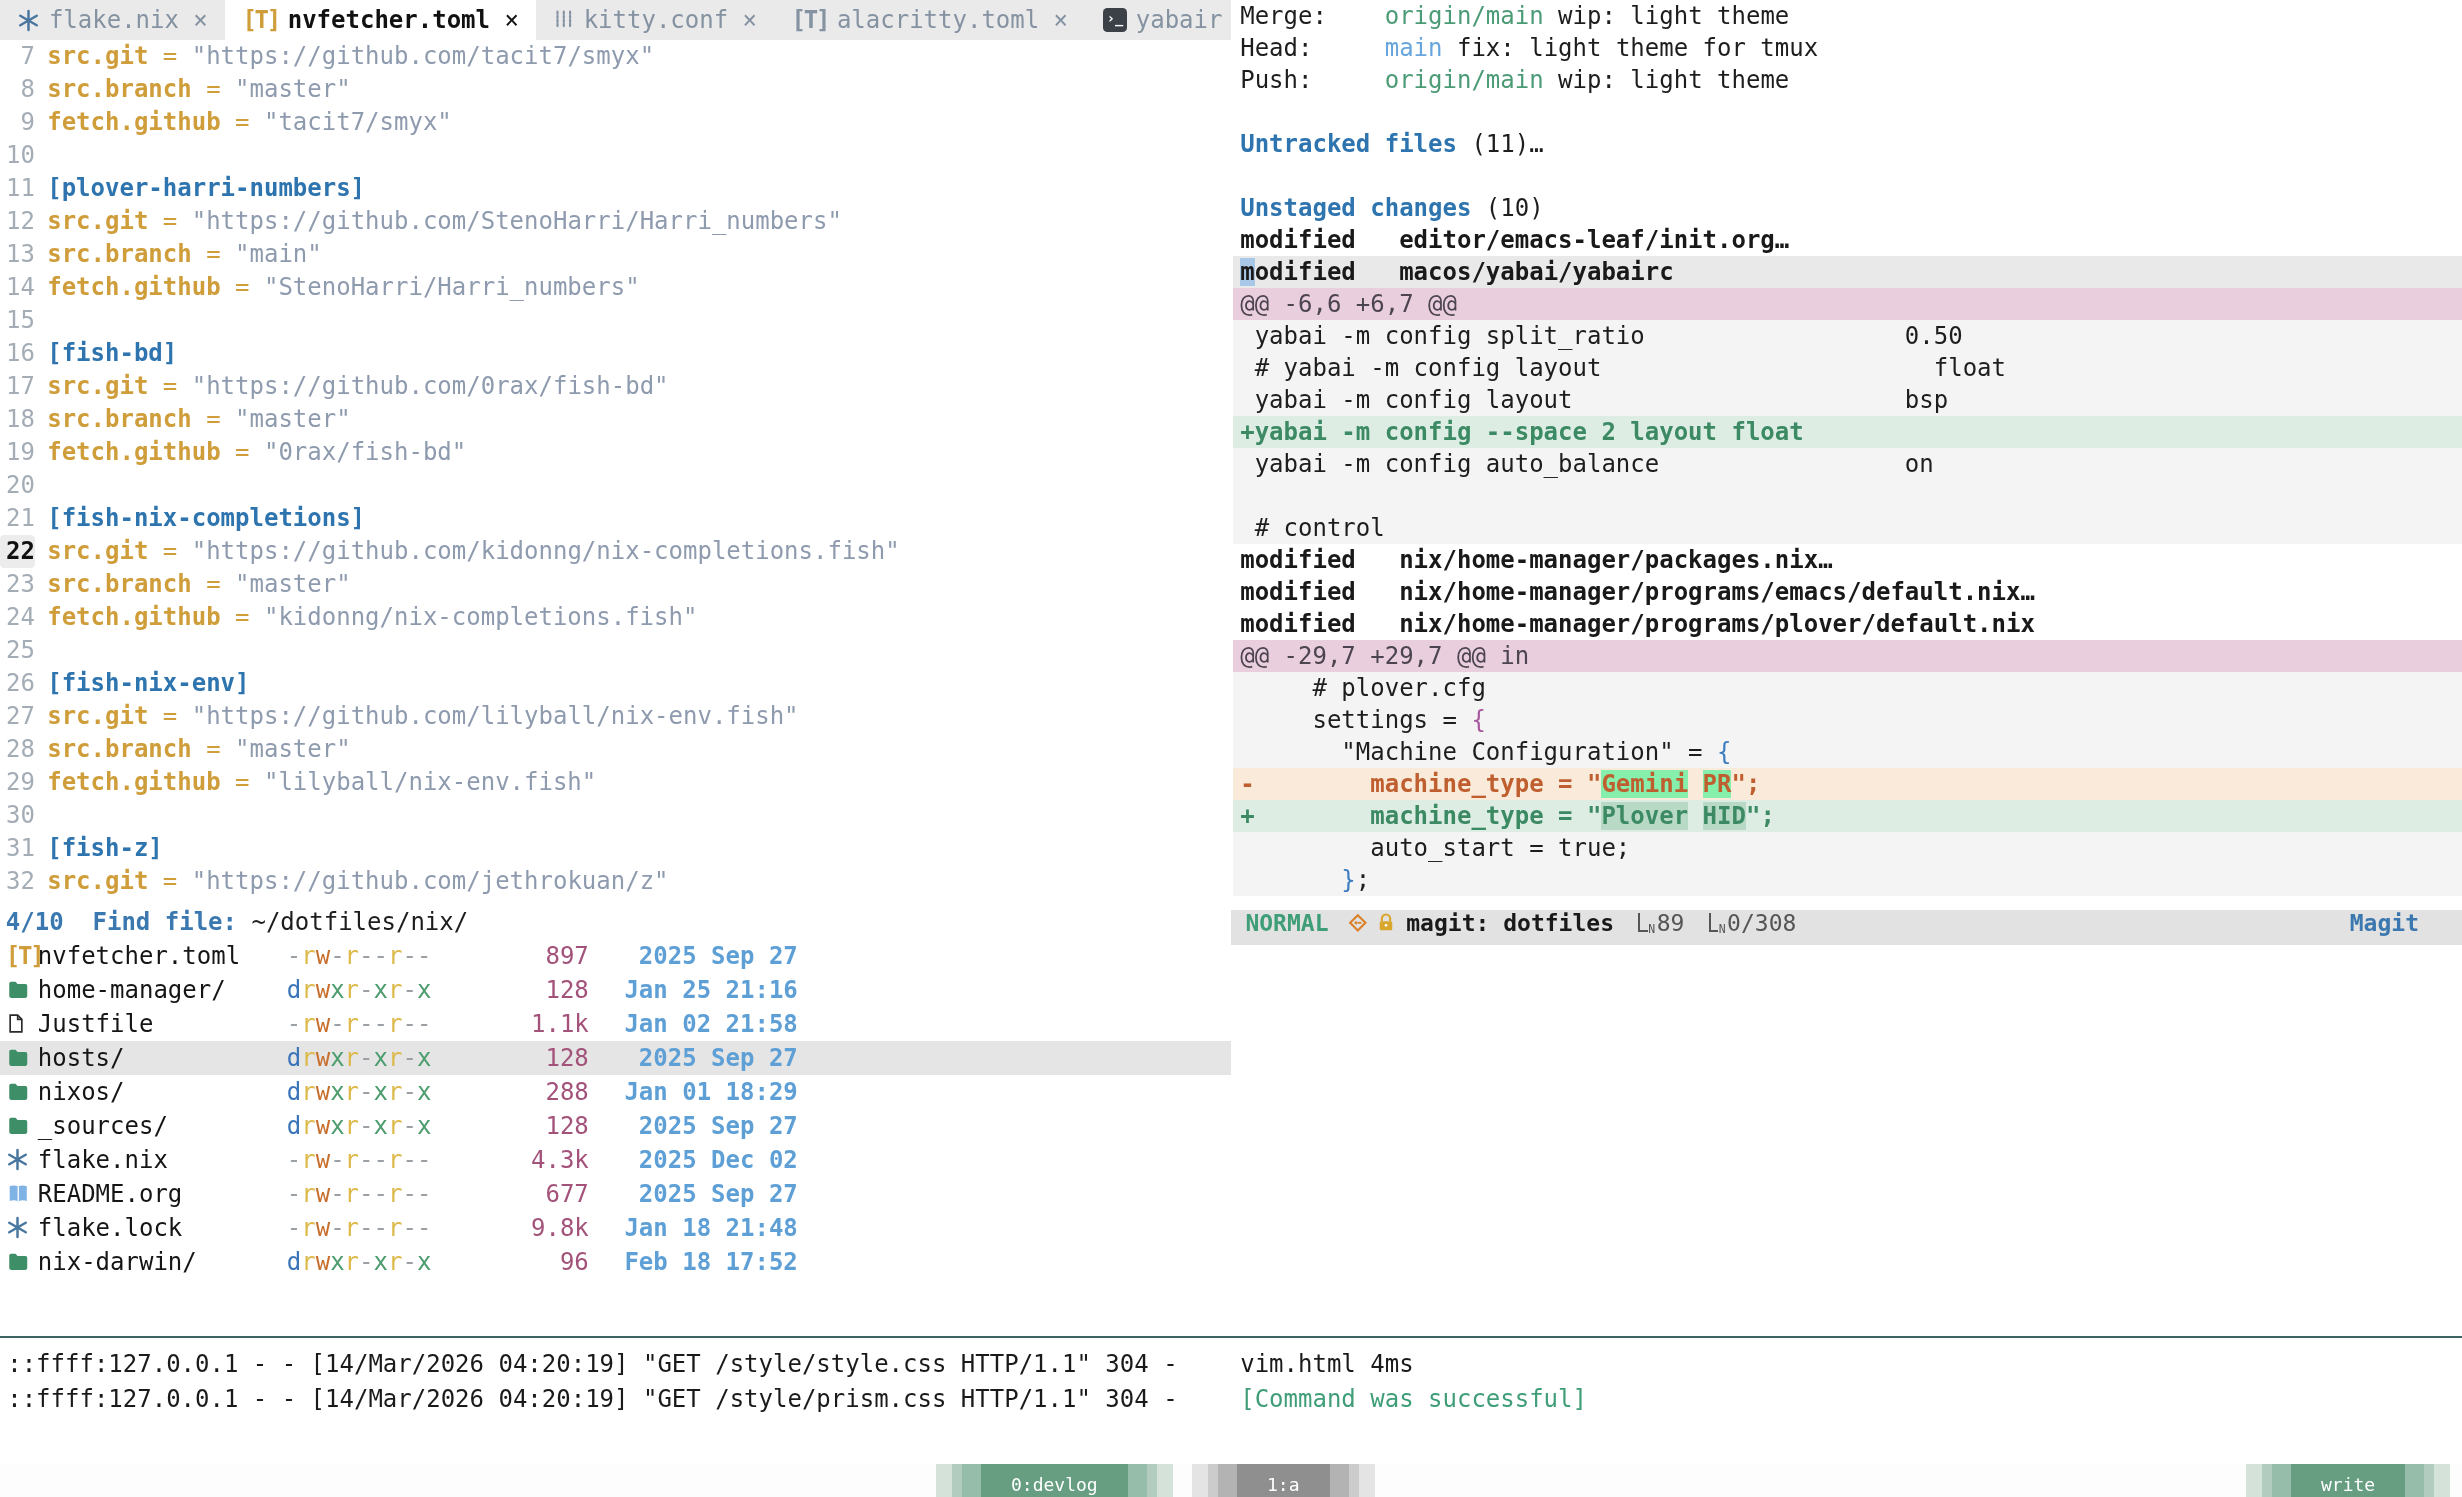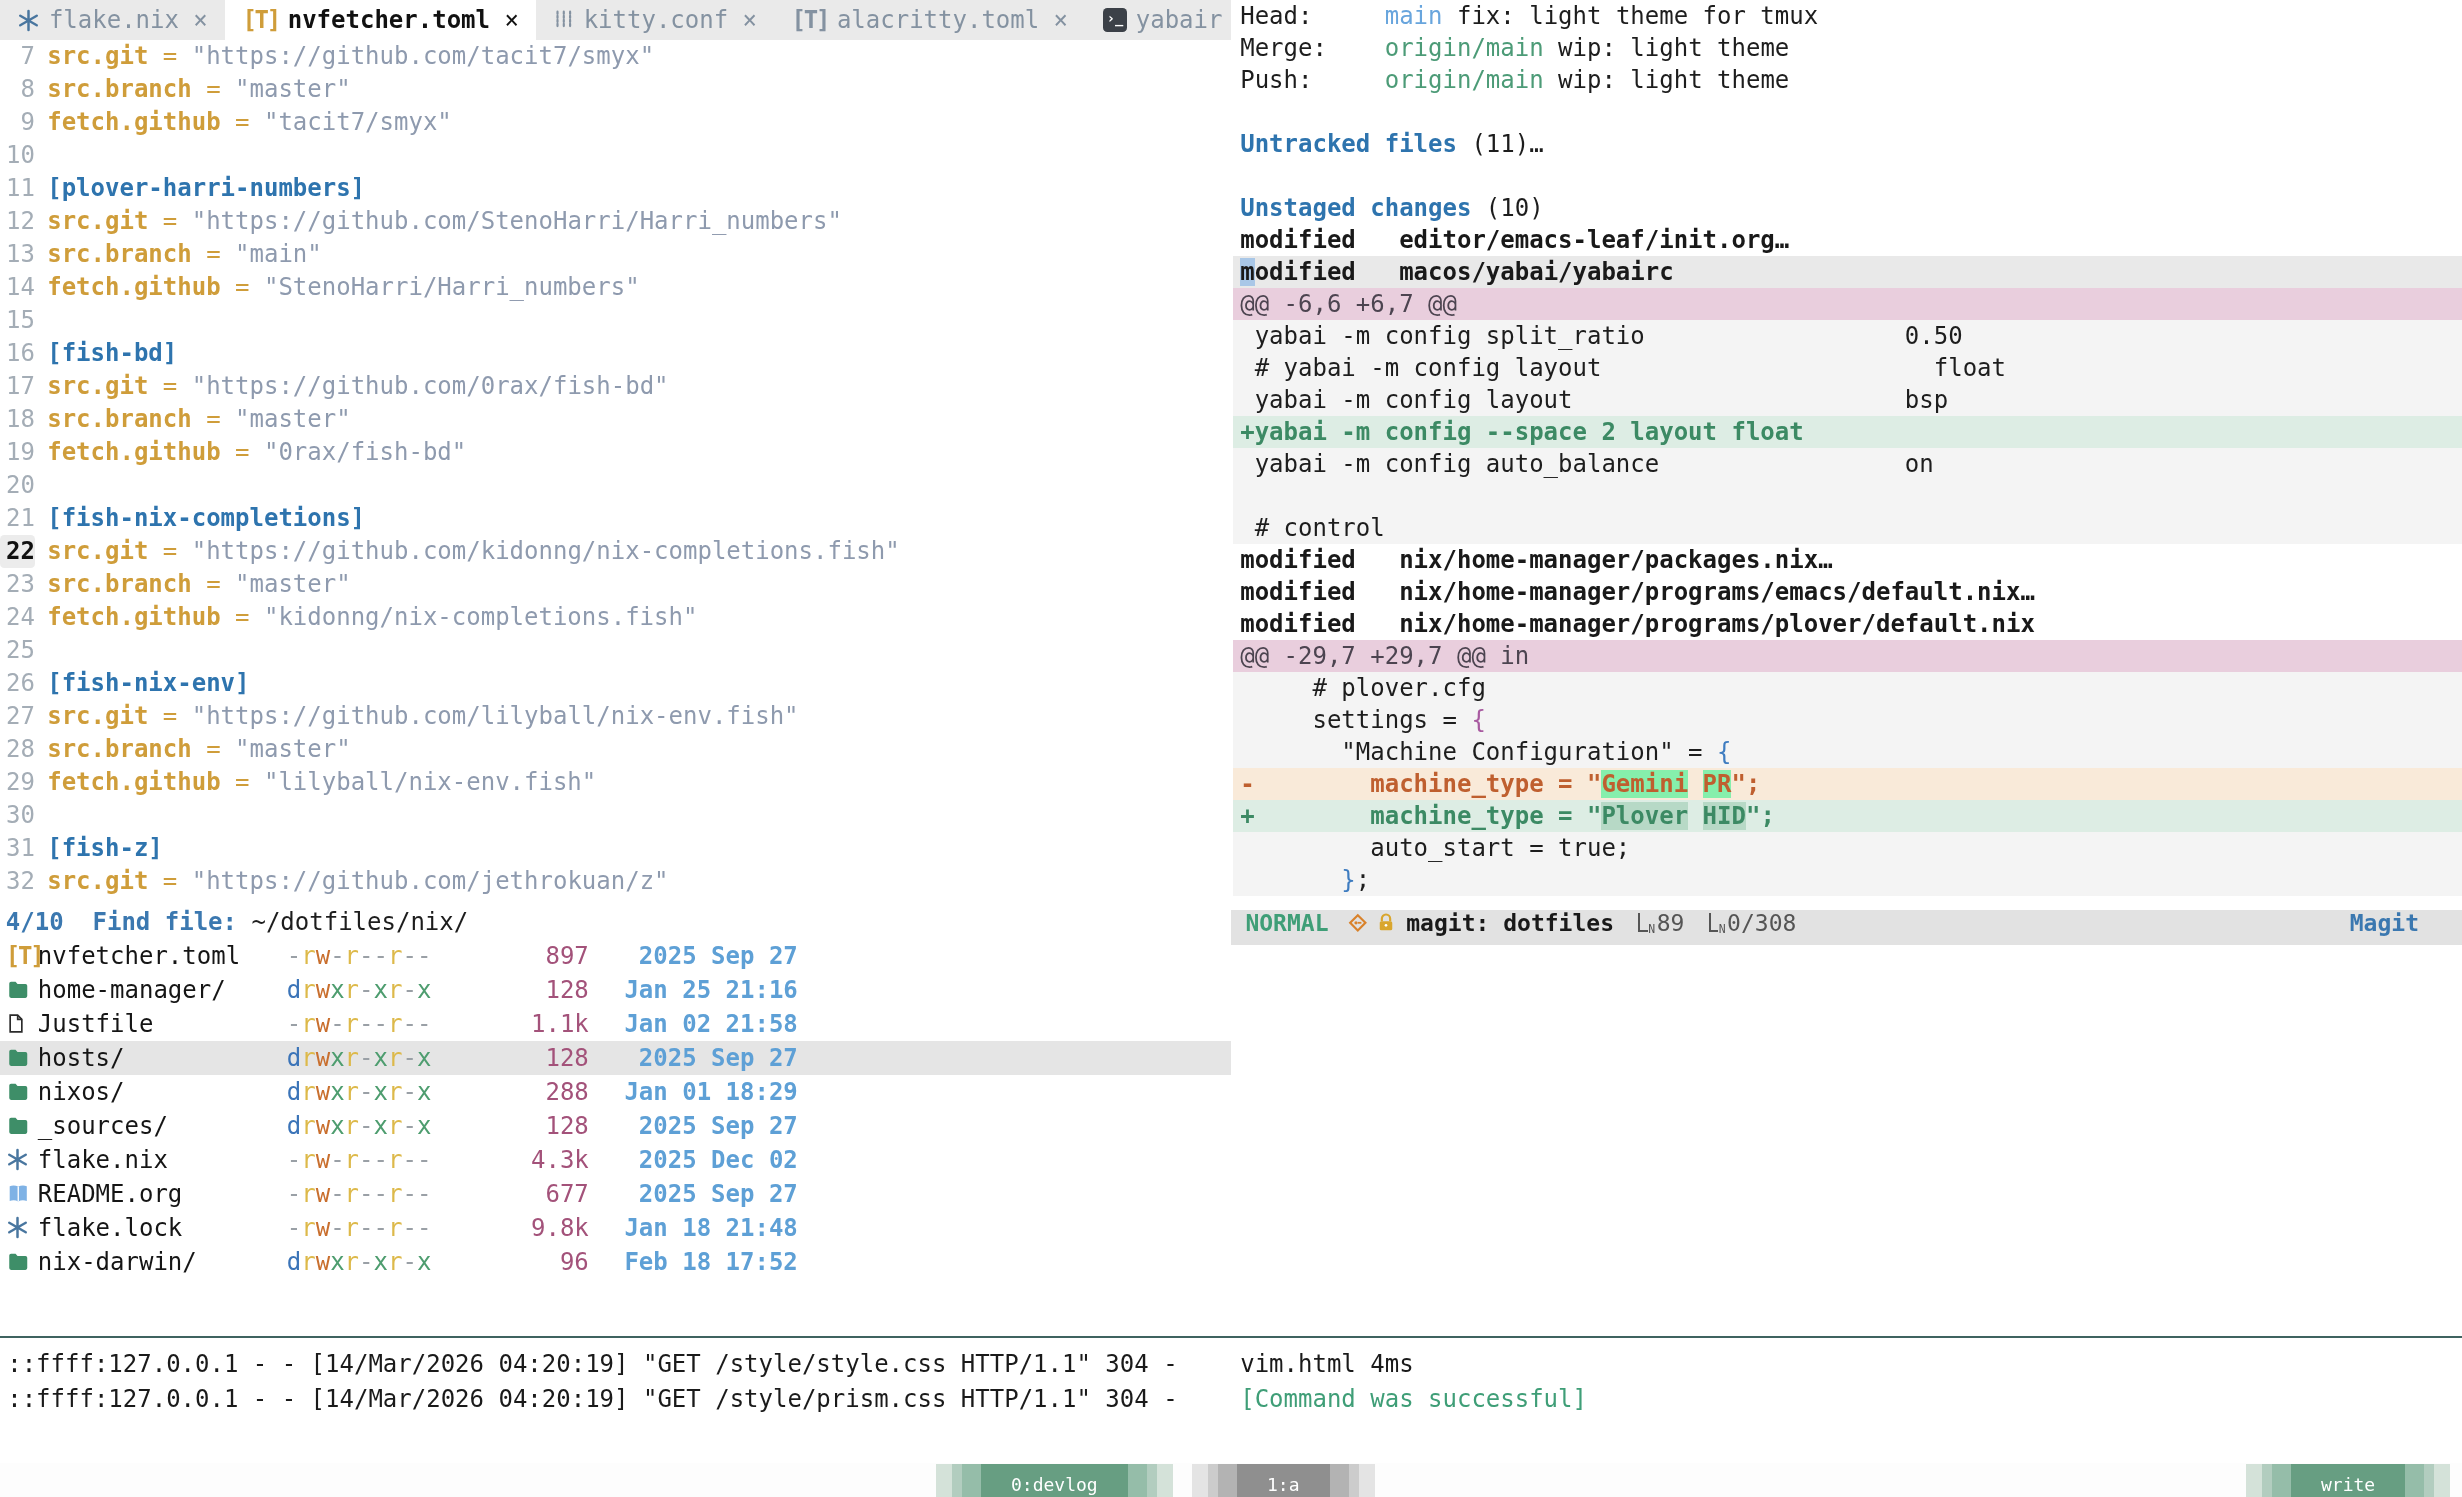--- a/index.html
+++ b/index.html
@@ -157,22 +157,22 @@
     <div class="eline"><span class="egut">26</span><span class="econt"><span class="tsec">[fish-nix-env]</span></span></div>
     <div class="eline"><span class="egut">27</span><span class="econt"><span class="tkey">src.git</span><span class="teq"> = </span><span class="tstr">"https://github.com/lilyball/nix-env.fish"</span></span></div>
     <div class="eline"><span class="egut">28</span><span class="econt"><span class="tkey">src.branch</span><span class="teq"> = </span><span class="tstr">"master"</span></span></div>
     <div class="eline"><span class="egut">29</span><span class="econt"><span class="tkey">fetch.github</span><span class="teq"> = </span><span class="tstr">"lilyball/nix-env.fish"</span></span></div>
     <div class="eline"><span class="egut">30</span><span class="econt"></span></div>
     <div class="eline"><span class="egut">31</span><span class="econt"><span class="tsec">[fish-z]</span></span></div>
     <div class="eline"><span class="egut">32</span><span class="econt"><span class="tkey">src.git</span><span class="teq"> = </span><span class="tstr">"https://github.com/jethrokuan/z"</span></span></div>
   </div>
 
 <div id="magit">
+    <div class="mrow "><span>Merge:    </span><span class="c-green">origin/main</span><span> wip: light theme</span></div>
     <div class="mrow "><span>Head:     </span><span class="c-lblue">main</span><span> fix: light theme for tmux</span></div>
-    <div class="mrow "><span>Merge:    </span><span class="c-green">origin/main</span><span> wip: light theme</span></div>
     <div class="mrow "><span>Push:     </span><span class="c-green">origin/main</span><span> wip: light theme</span></div>
     <div class="mrow ">&nbsp;</div>
     <div class="mrow "><span class="c-blue">Untracked files</span><span> (11)…</span></div>
     <div class="mrow ">&nbsp;</div>
     <div class="mrow "><span class="c-blue">Unstaged changes</span><span> (10)</span></div>
     <div class="mrow "><span class="c-bold">modified   editor/emacs-leaf/init.org…</span></div>
     <div class="mrow  r-cursor"><span class="c-bold cursorblk">m</span><span class="c-bold">odified   macos/yabai/yabairc</span></div>
     <div class="mrow r-hunk"><span>@@ -6,6 +6,7 @@</span></div>
     <div class="mrow r-ctx"><span> yabai -m config split_ratio                  0.50</span></div>
     <div class="mrow r-ctx"><span> # yabai -m config layout                       float</span></div>

